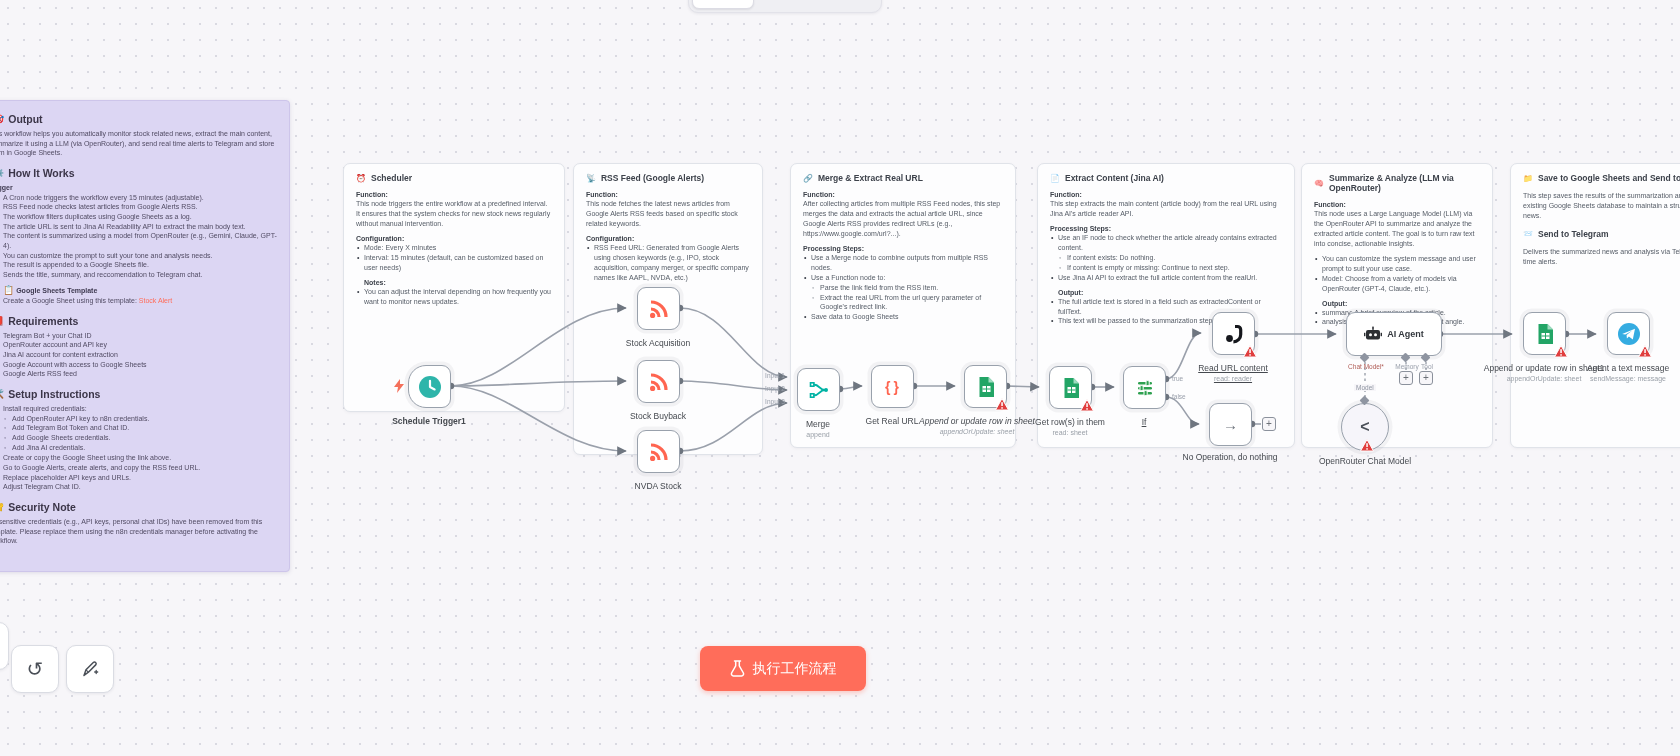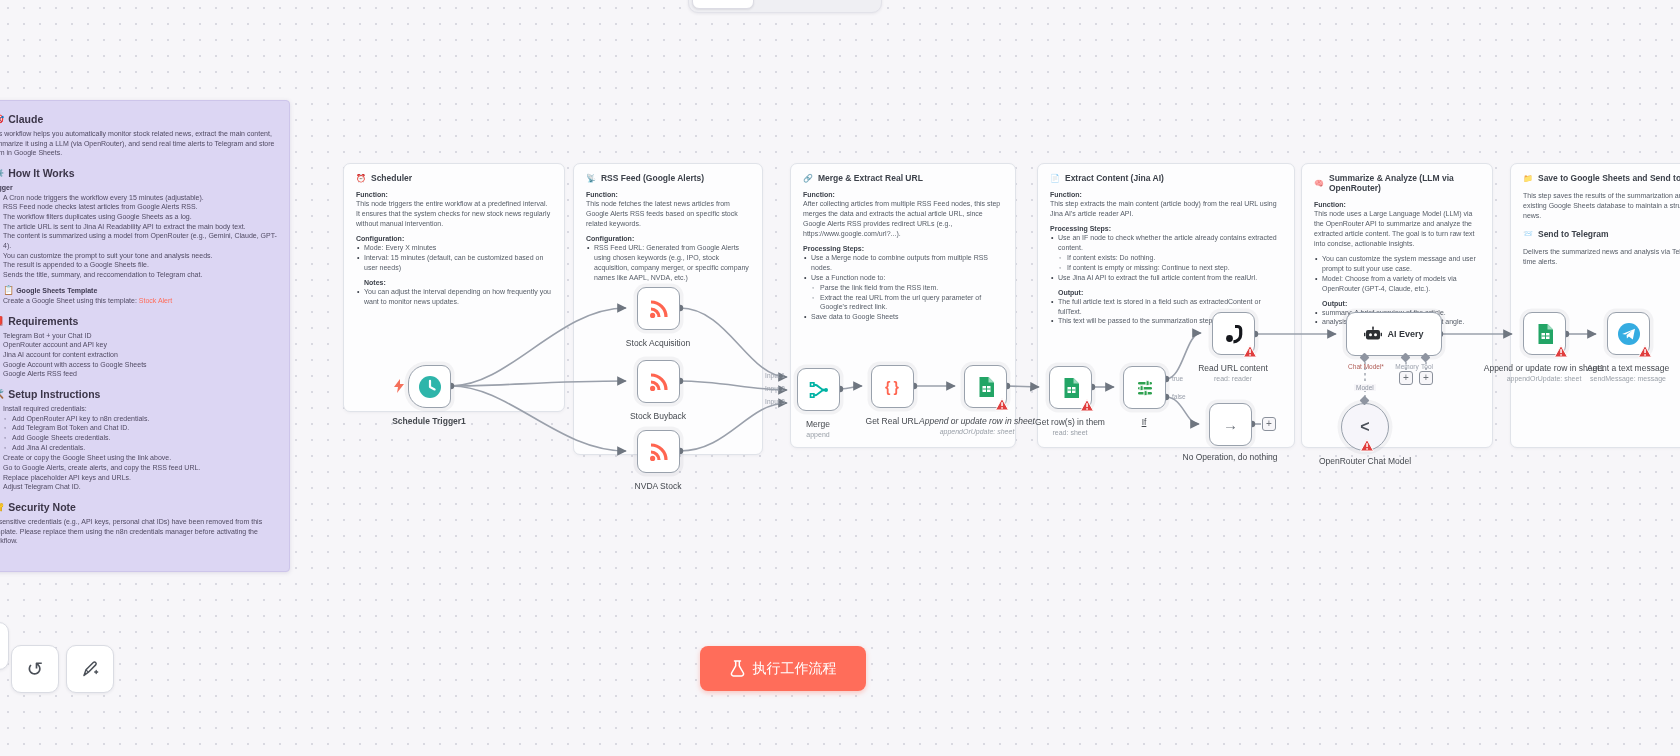--- a/index.html
+++ b/index.html
@@ -78,21 +78,21 @@
 
   <div class="tabbar">
     <div class="tab active">编辑器</div>
     <div class="tab">执行</div>
     <div class="tab">评估</div>
   </div>
 
   <div class="pnote">
     <div class="pn-h">
         <span class="pn-ico">🎯</span>
-        <span>Claude</span>
+        <span>Output</span>
       </div>
     <div class="pn-p pn-cut">This workflow helps you automatically monitor stock related news, extract the main content, summarize it using a LLM (via OpenRouter), and send real time alerts to Telegram and store them in Google Sheets.</div>
     <div class="pn-h">
         <span class="pn-ico">⚙️</span>
         <span>How It Works</span>
       </div>
     <div class="pn-p pn-cut pn-b">Trigger</div>
     <div class="pn-li">A Cron node triggers the workflow every 15 minutes (adjustable).</div>
     <div class="pn-li">RSS Feed node checks latest articles from Google Alerts RSS.</div>
     <div class="pn-li">The workflow filters duplicates using Google Sheets as a log.</div>
@@ -388,38 +388,38 @@
     <svg width="22" height="22" viewBox="0 0 22 22">
       <circle cx="6.5" cy="15.5" r="3.4" fill="#16181d"></circle>
       <path d="M12 3.5 h2.5 a3.2 3.2 0 0 1 3.2 3.2 v4.8 a7.3 7.3 0 0 1 -7.3 7.3" stroke="#16181d" stroke-width="3.2" fill="none"></path>
     </svg>
     <span class="warn"><svg width="14" height="13" viewBox="0 0 14 13">
           <path d="M7 .5 L13.5 12 H.5 Z" fill="#e03e3e" stroke="#fff" stroke-width="1"></path>
           <rect x="6.3" y="4.2" width="1.5" height="3.8" fill="#fff"></rect>
           <rect x="6.3" y="9.2" width="1.5" height="1.5" fill="#fff"></rect>
         </svg></span>
   </div>
-  <div class="nl" style="left:1163px;top:363px;"><span>Read URL content</span><div class="ns">read: reader</div></div>
+  <div class="nl" style="left:1163px;top:363px;text-decoration:underline;"><span>Read URL content</span><div class="ns">read: reader</div></div>
 
   <div class="node" style="left:1209px;top:403px;">
     <span class="noopglyph">→</span>
   </div>
   <div class="plusbox" style="left:1262px;top:417px;"></div>
   <div class="nl" style="left:1160px;top:452px;">No Operation, do nothing</div>
 
   <div class="node agent-node" style="left:1346px;top:312px;">
     <svg width="18" height="18" viewBox="0 0 18 18">
       <rect x="2" y="5" width="14" height="9.5" rx="2" fill="#2c2f33"></rect>
       <circle cx="6.5" cy="9.7" r="1.5" fill="#fff"></circle>
         <circle cx="11.5" cy="9.7" r="1.5" fill="#fff"></circle>
       <rect x="8.2" y="1.6" width="1.6" height="3.2" fill="#2c2f33"></rect>
       <rect x="0" y="7.8" width="1.4" height="3.4" fill="#2c2f33"></rect>
         <rect x="16.6" y="7.8" width="1.4" height="3.4" fill="#2c2f33"></rect>
     </svg>
-    <span class="agent-txt">AI Every</span>
+    <span class="agent-txt">AI Agent</span>
   </div>
   <div class="diamond" style="left:1361px;top:354px;"></div>
   <div class="diamond" style="left:1402px;top:354px;"></div>
   <div class="diamond" style="left:1422px;top:354px;"></div>
   <span class="iolbl red" style="left:1340px;top:363px;width:52px;text-align:center;">Chat Model*</span>
   <span class="iolbl" style="left:1390px;top:363px;width:34px;text-align:center;">Memory</span>
   <span class="iolbl" style="left:1414px;top:363px;width:26px;text-align:center;">Tool</span>
   <div class="plusbox" style="left:1399px;top:371px;"></div>
   <div class="plusbox" style="left:1419px;top:371px;"></div>
   <span class="modellbl" style="left:1354px;top:384px;">Model</span>

